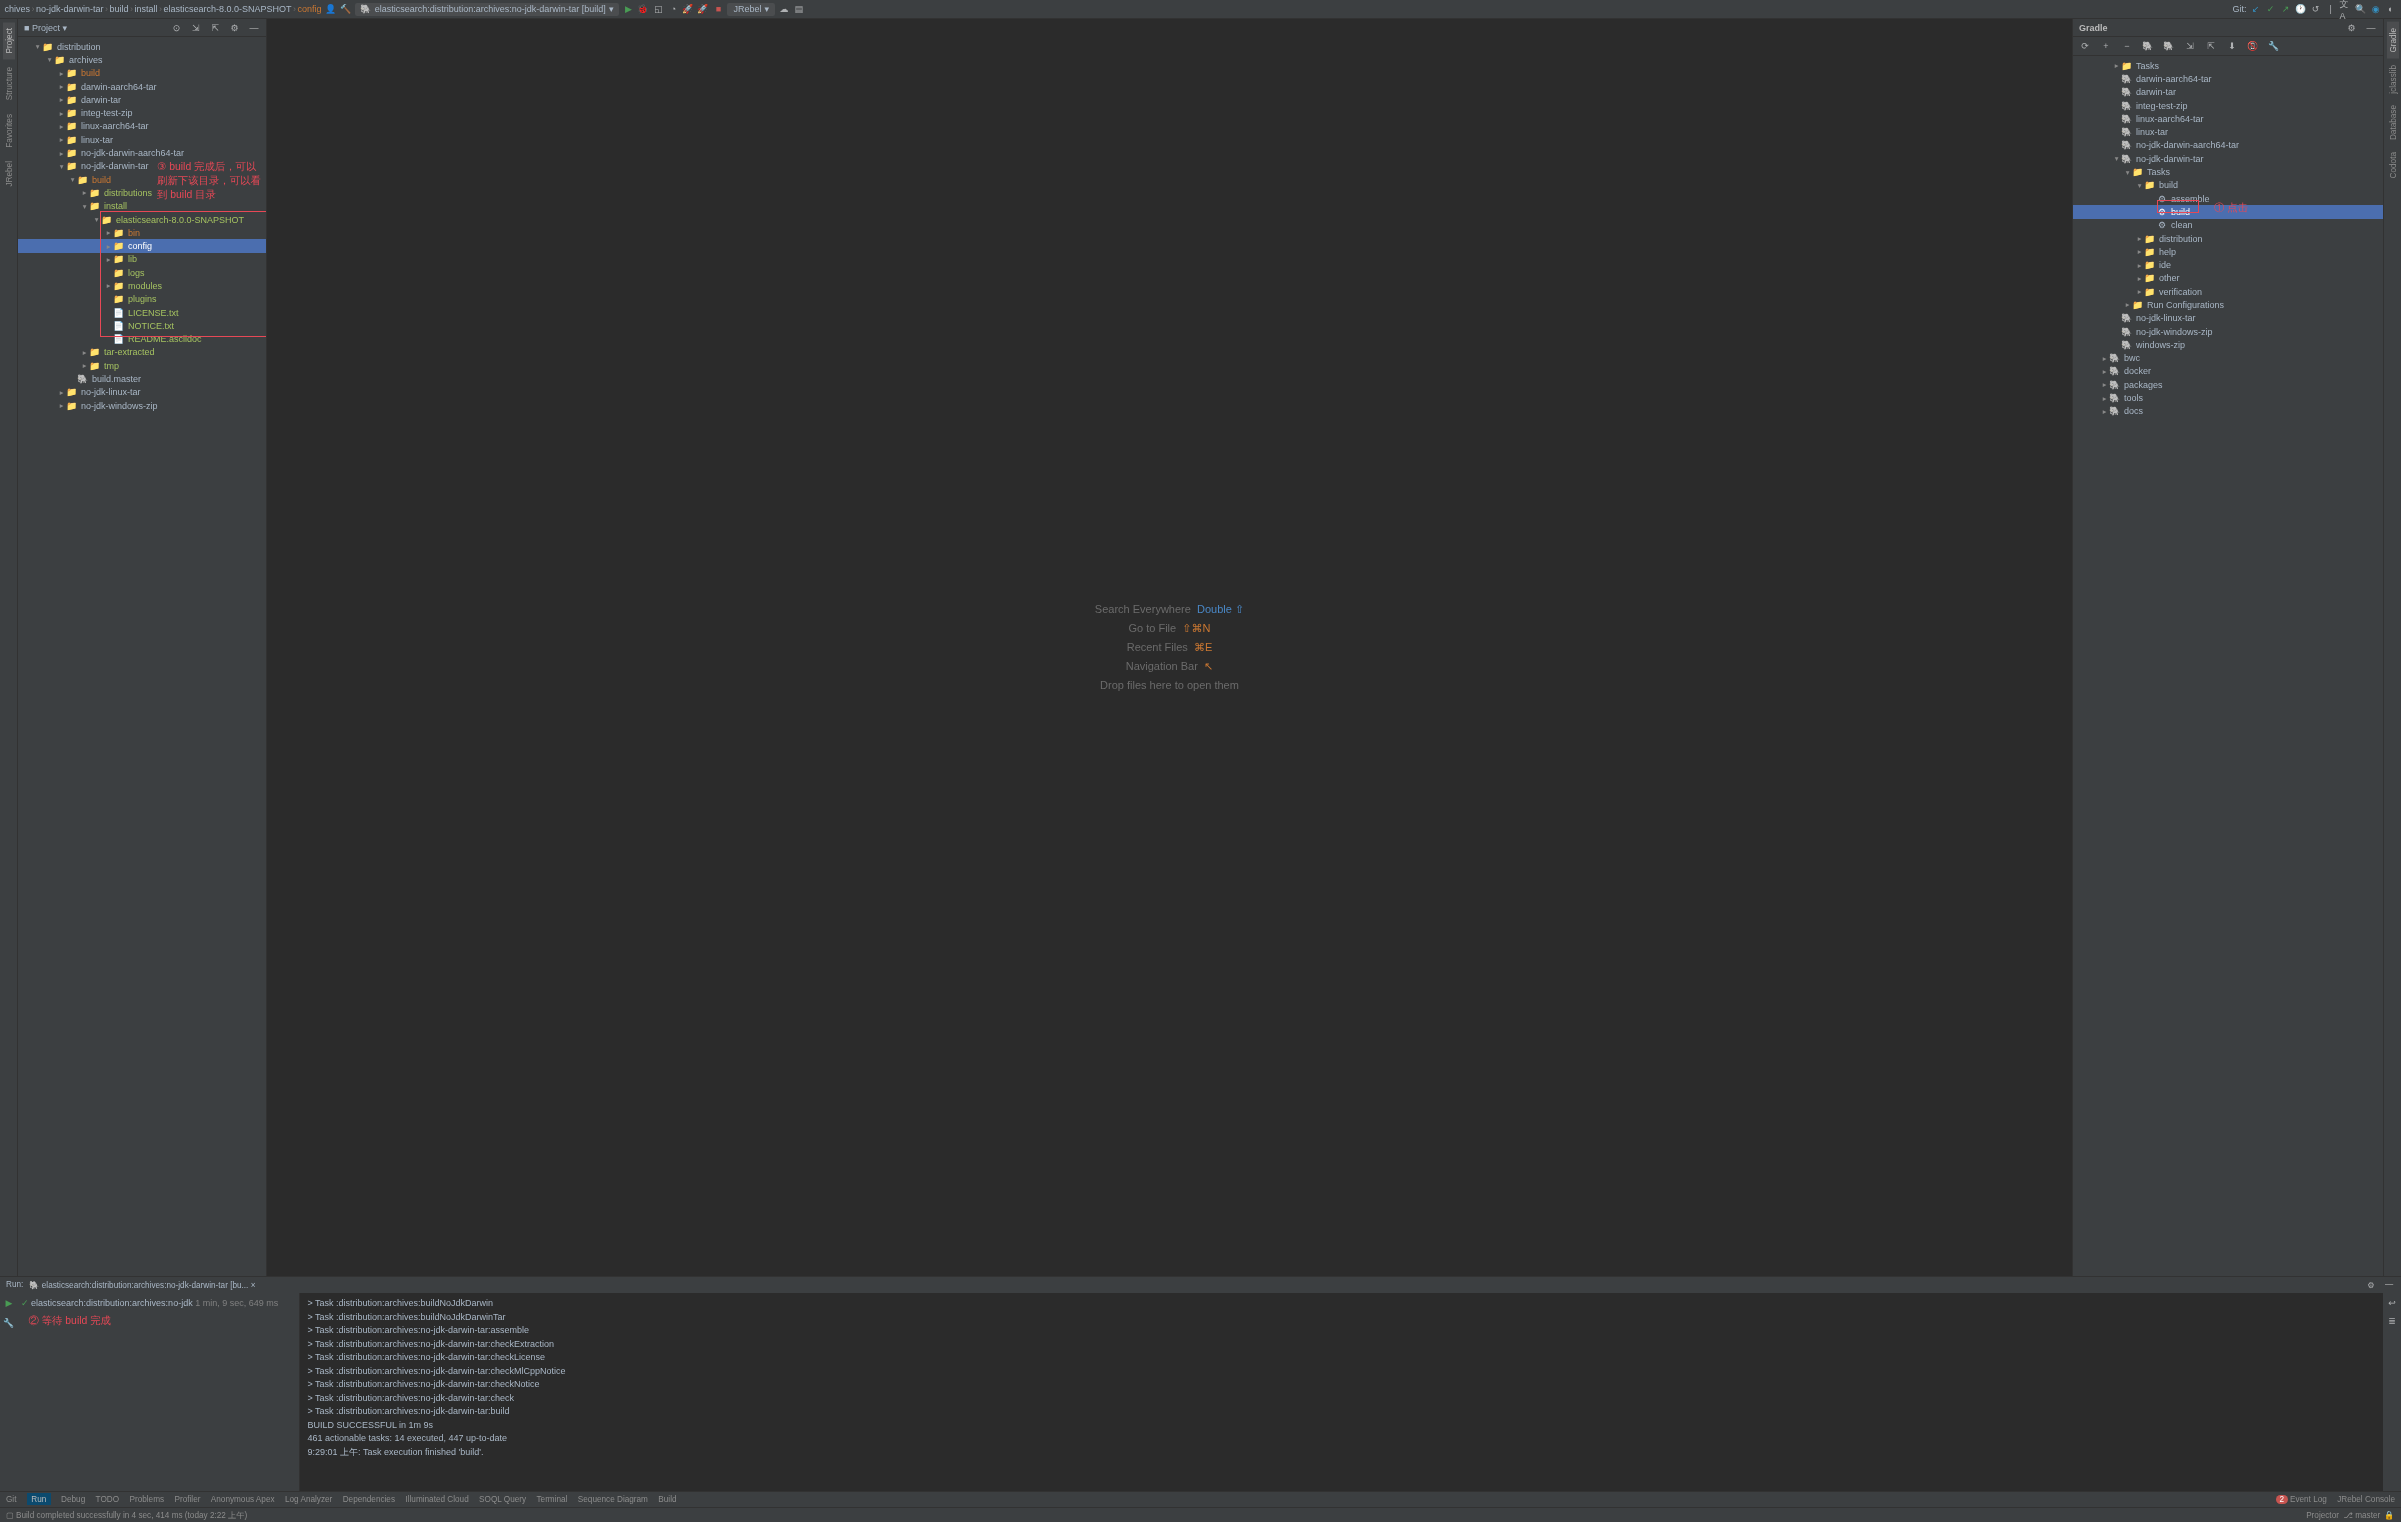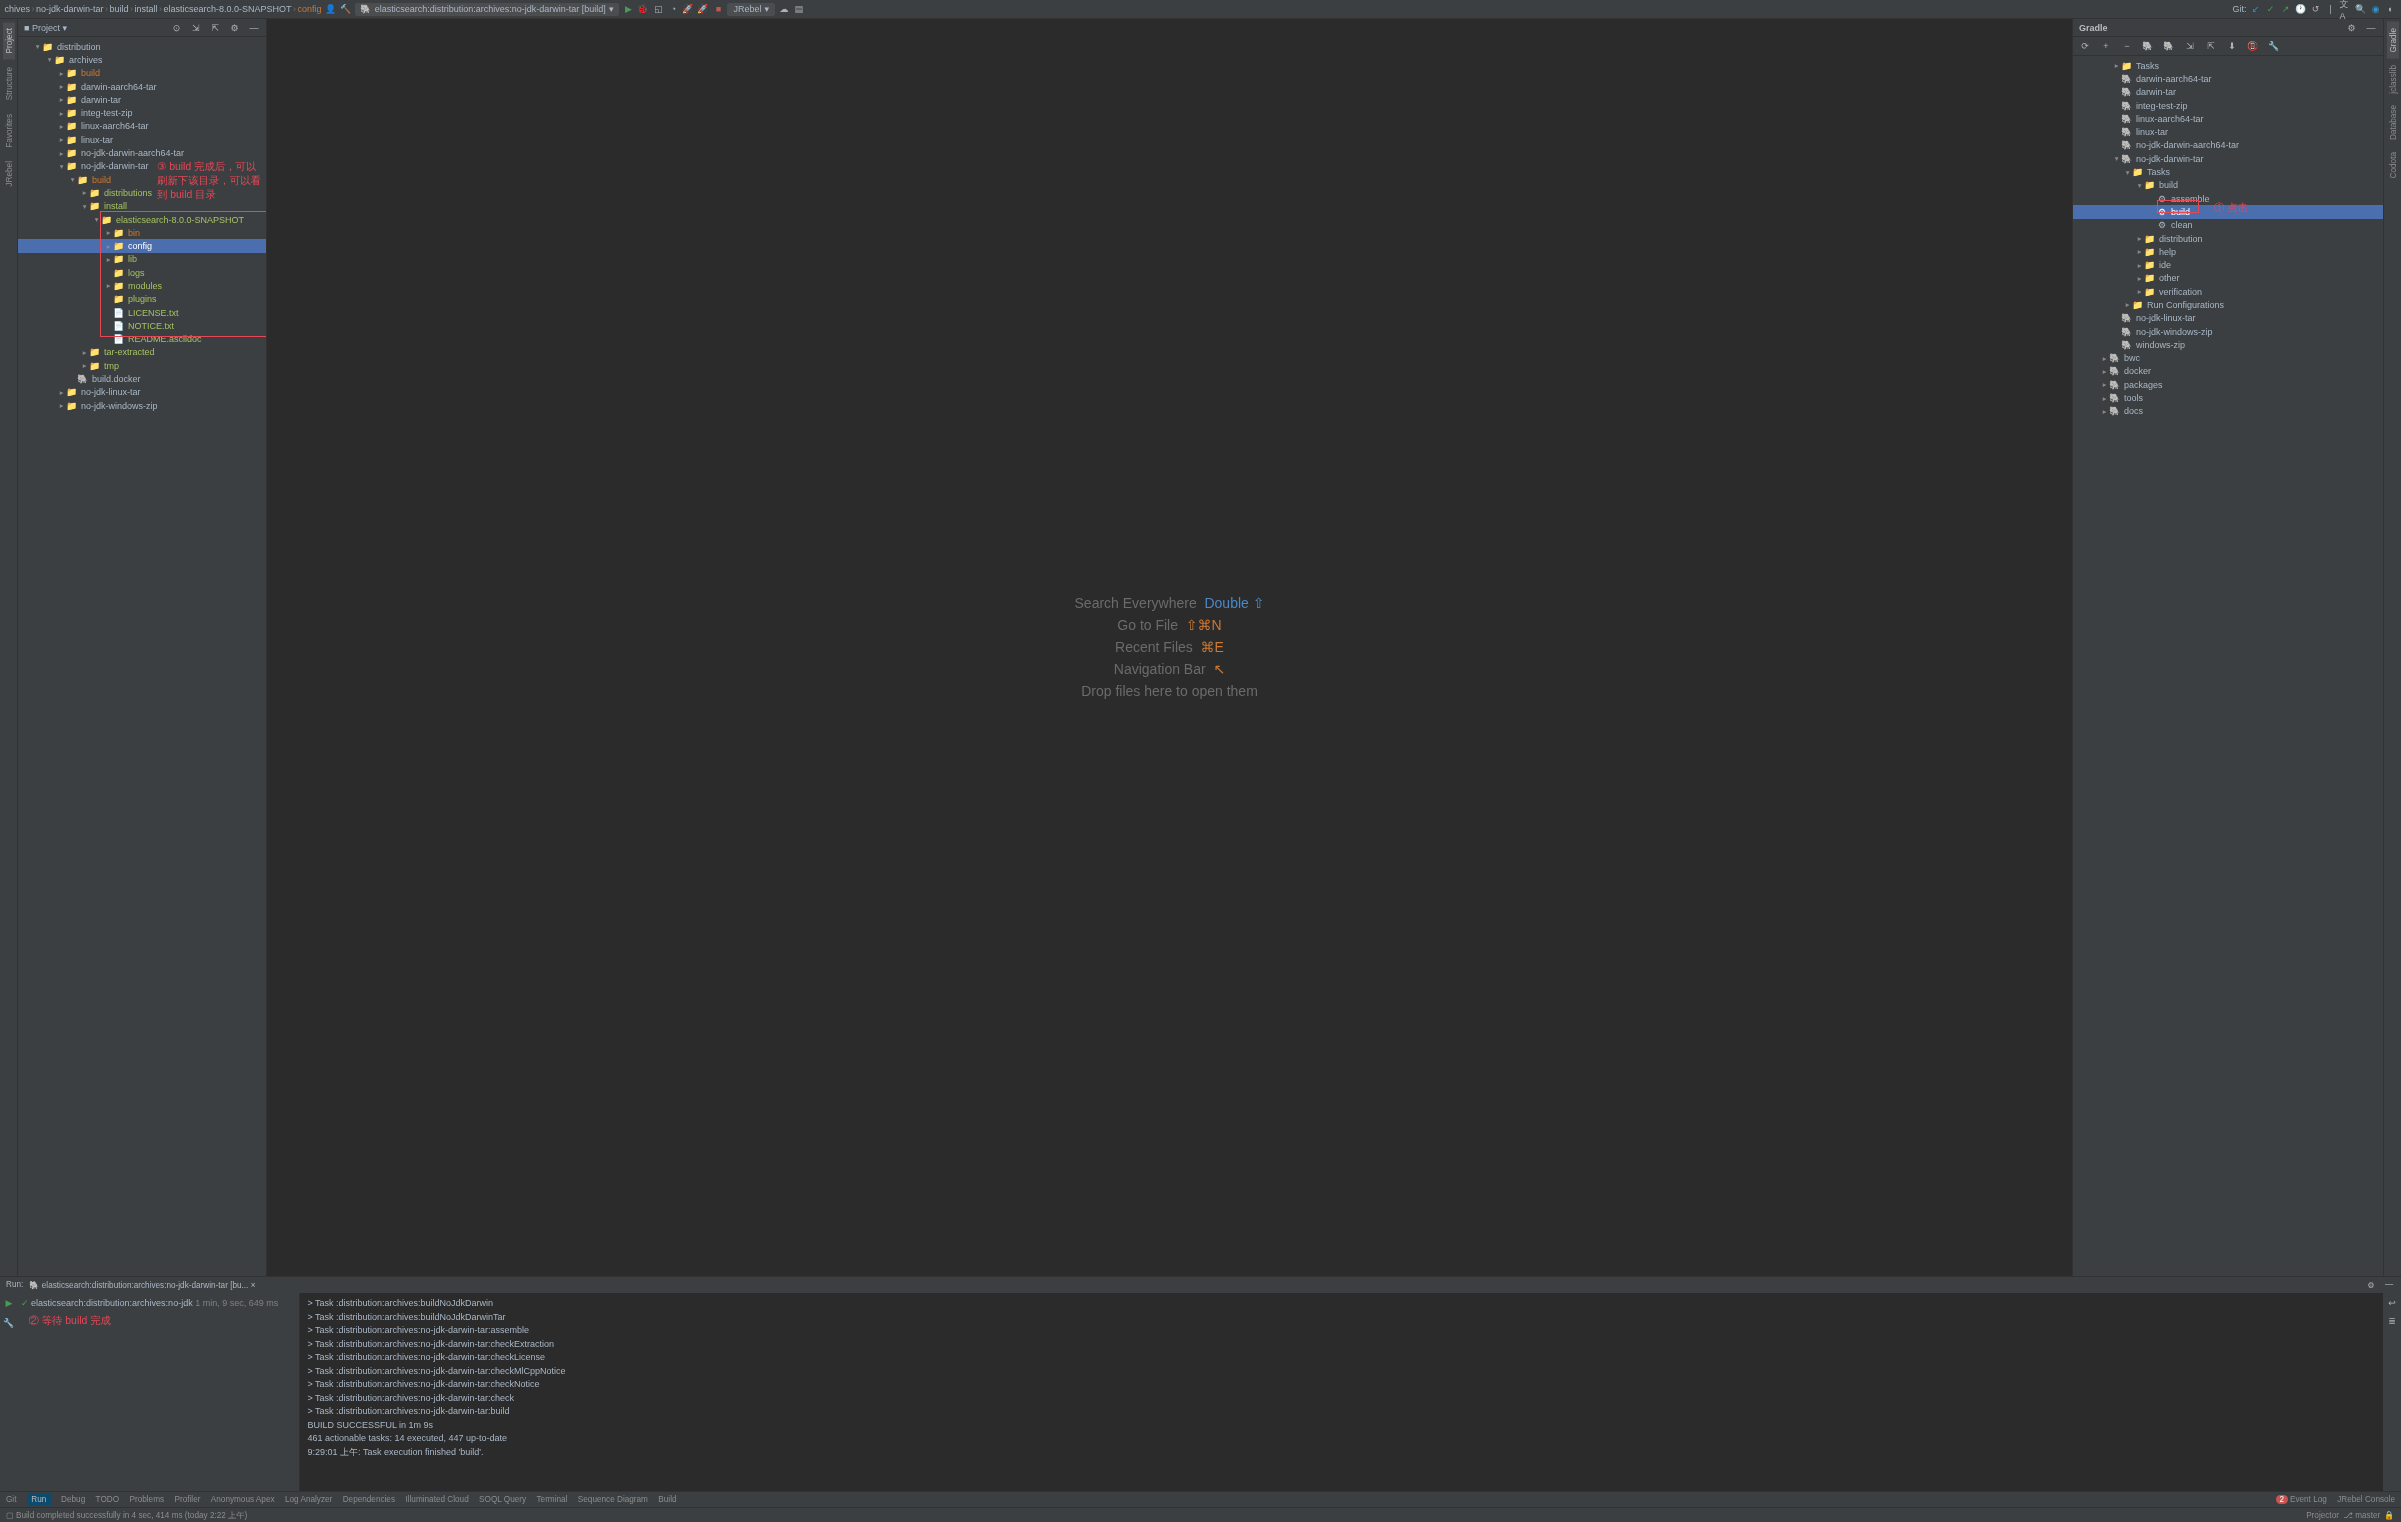--- a/index.html
+++ b/index.html
@@ -40,21 +40,21 @@
 .tree-item .arrow { width: 9px; text-align: center; color: #888; font-size: 7.4px; }
 .tree-item .ico { width: 12px; text-align: center; margin-right: 3px; }
 .tree-item.sel { background: #4b6eaf; color: #fff; }
 .c-yellow { color: #cc7832; } .c-olive { color: #a5c261; } .c-grey { color: #808080; } .c-white { color: #a9b7c6; }
 .redbox { position: absolute; border: 1.5px solid #e74856; pointer-events: none; }
 .annot { position: absolute; color: #e74856; font-size: 10.4px; font-weight: 500; pointer-events: none; z-index: 10; }
 
 
 .editor { flex: 1; background: #2b2b2b; position: relative; display: flex; align-items: center; justify-content: center; }
 .empty-state { text-align: center; color: #6b6b6b; }
-.empty-state div { margin: 6px 0; font-size: 14px; }
+.empty-state div { margin: 6px 0; font-size: 11px; }
 .empty-state .key { color: #cc7832; }
 .empty-state .link { color: #4a88c7; }
 
 
 .gradle { width: 311px; background: #3c3f41; border-left: 0.7px solid #323232; display: flex; flex-direction: column; position: relative; }
 .gradle-tb { height: 19px; display: flex; align-items: center; gap: 9px; padding: 0 6px; border-bottom: 0.7px solid #323232; color: #afb1b3; }
 
 
 .runpanel { height: 215px; background: #2b2b2b; border-top: 0.7px solid #323232; display: flex; flex-direction: column; position: relative; }
 .runtabs { height: 16.3px; background: #3c3f41; display: flex; align-items: center; padding: 0 6px; gap: 6px; font-size: 8.2px; justify-content: center; }
@@ -256,21 +256,21 @@
             <span class="c-olive">tar-extracted</span>
           </div>
           <div class="tree-item" style="padding-left: 62px;">
             <span class="arrow">▸</span>
             <span class="ico">📁</span>
             <span class="c-olive">tmp</span>
           </div>
           <div class="tree-item" style="padding-left: 50px;">
             <span class="arrow"></span>
             <span class="ico">🐘</span>
-            <span class="c-white">build.docker</span>
+            <span class="c-white">build.master</span>
           </div>
           <div class="tree-item" style="padding-left: 39px;">
             <span class="arrow">▸</span>
             <span class="ico">📁</span>
             <span class="c-white">no-jdk-linux-tar</span>
           </div>
           <div class="tree-item" style="padding-left: 39px;">
             <span class="arrow">▸</span>
             <span class="ico">📁</span>
             <span class="c-white">no-jdk-windows-zip</span>

